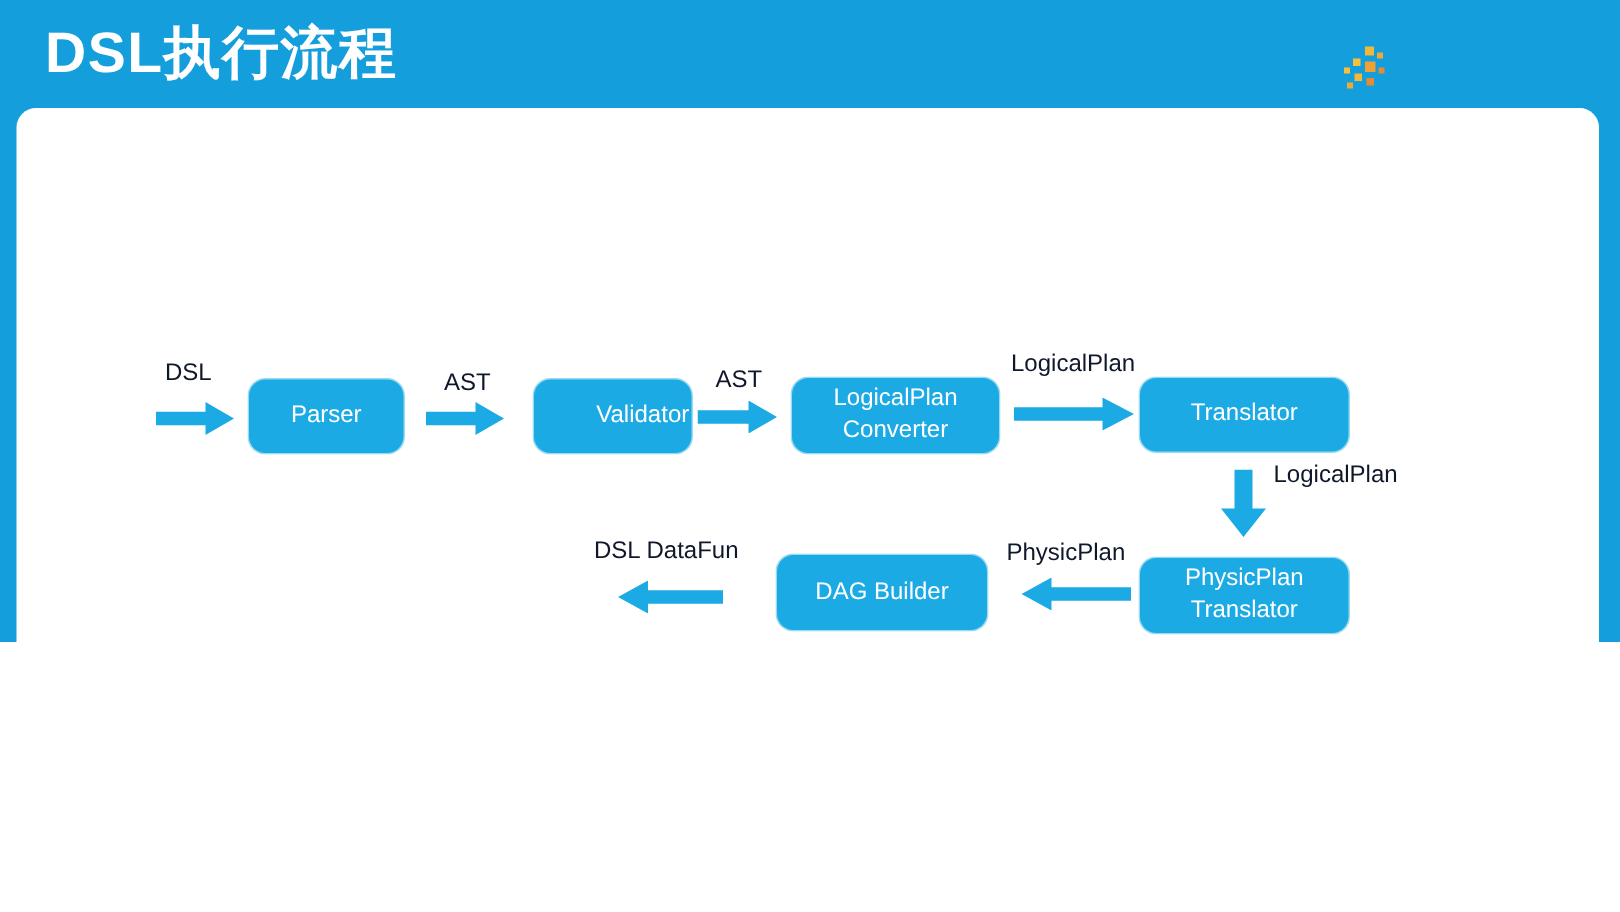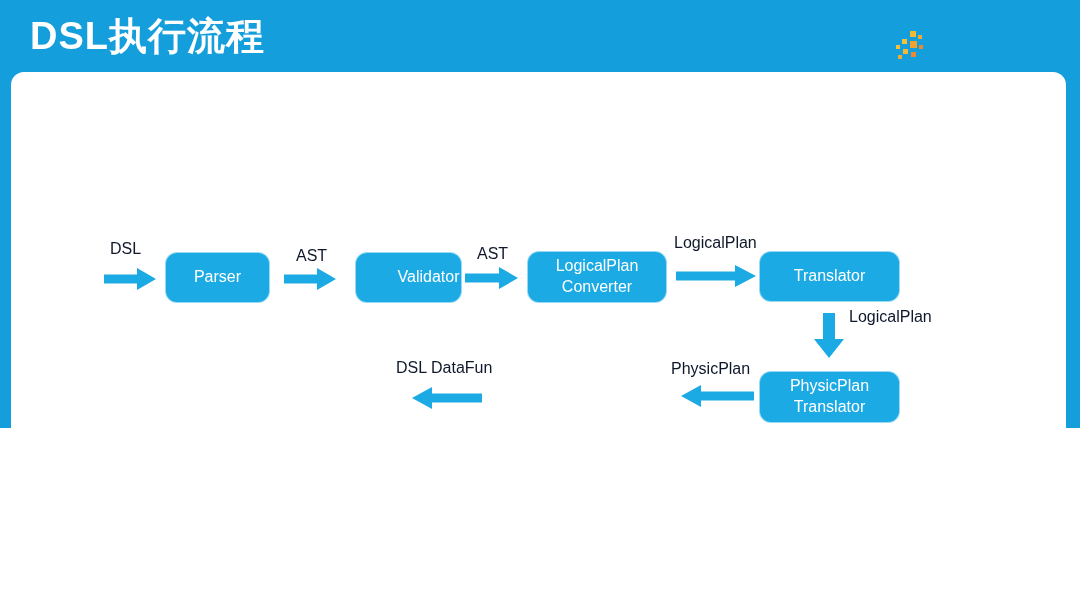--- a/index.html
+++ b/index.html
@@ -155,20 +155,21 @@
 Translator</div>
 
   <div class="edge-label" style="left:671px; top:360px;">PhysicPlan</div>
 
   <div class="arrow" style="left:681px; top:385px;">
     <svg width="73" height="22" viewBox="0 0 73 22">
         <polygon points="73,6.5 20,6.5 20,0 0,11 20,22 20,15.5 73,15.5" fill="#1CAAE4"></polygon>
       </svg>
   </div>
 
+  <div class="node" style="left:517px; top:369px; width:142px; height:52px;">DAG Builder</div>
 
   <div class="edge-label" style="left:396px; top:359px;">DSL DataFun</div>
 
   <div class="arrow" style="left:412px; top:387px;">
     <svg width="70" height="22" viewBox="0 0 70 22">
         <polygon points="70,6.5 20,6.5 20,0 0,11 20,22 20,15.5 70,15.5" fill="#1CAAE4"></polygon>
       </svg>
   </div>
 
 </div>

